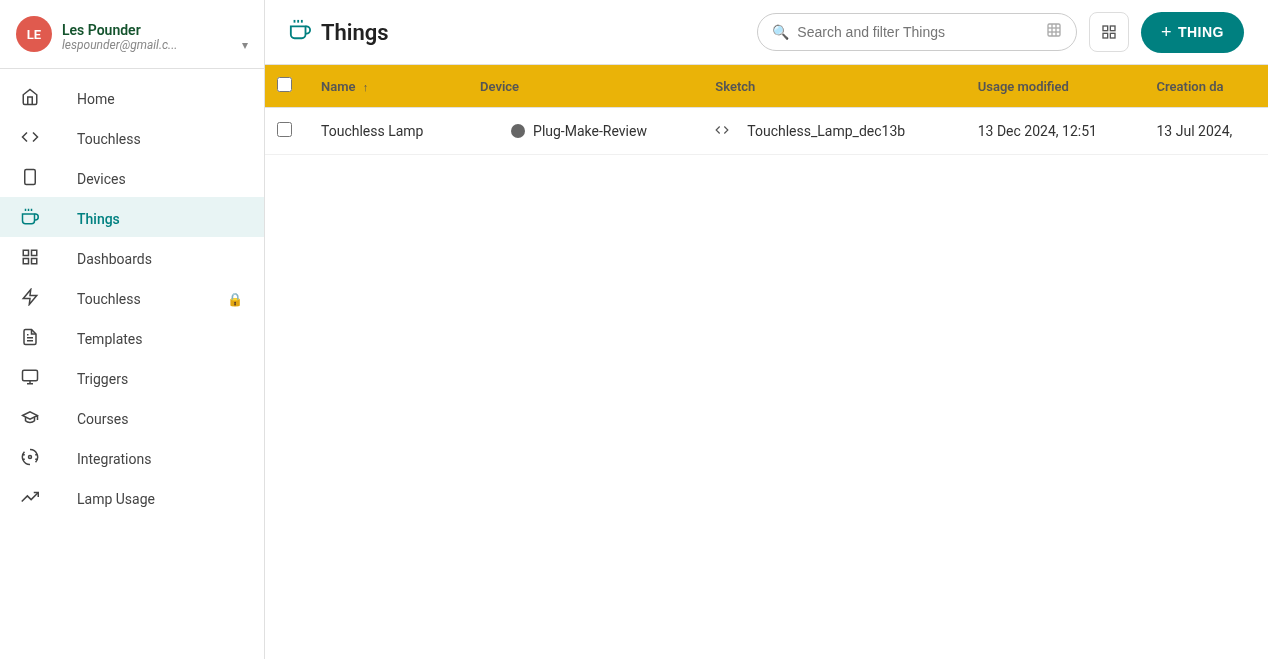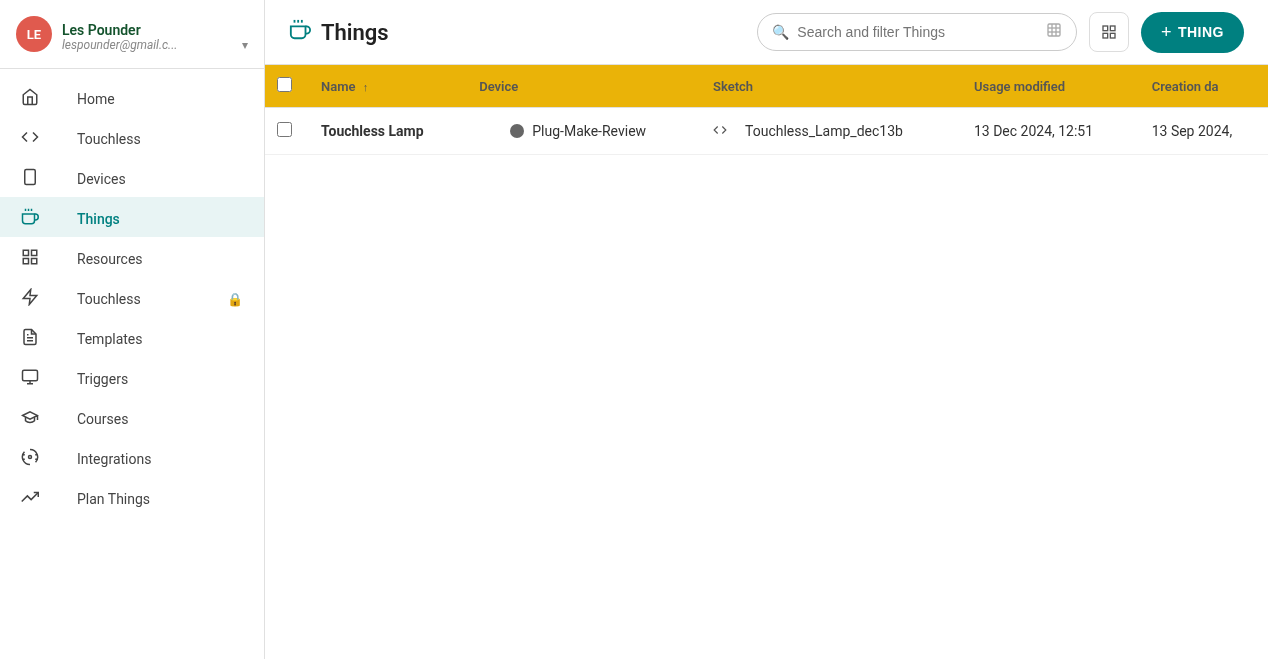--- a/index.html
+++ b/index.html
@@ -44,21 +44,21 @@
     thead tr { border-bottom: 1px solid #e0e0e0; }
     th { padding: 12px 16px; text-align: left; font-size: 13px; font-weight: 600; color: #555; background: #eab308; white-space: nowrap; }
     th.checkbox-col { width: 40px; padding: 12px 12px; }
     td { padding: 14px 16px; font-size: 14px; color: #333; border-bottom: 1px solid #f0f0f0; vertical-align: middle; }
     td.checkbox-col { padding: 14px 12px; }
     .sort-icon { margin-left: 4px; font-size: 11px; color: #555; }
     .device-cell { display: flex; align-items: center; gap: 8px; padding-left: 31px; }
     .device-dot { width: 14px; height: 14px; border-radius: 50%; background: #666; flex-shrink: 0; }
     .sketch-cell { display: flex; align-items: center; gap: 18px; color: #333; }
     .sketch-icon { color: #555; font-size: 13px; }
-    .thing-name { font-weight: 700; color: #333; }
+    .thing-name { font-weight: 400; color: #333; }
 
     input[type="checkbox"] { width: 15px; height: 15px; cursor: pointer; accent-color: #008080; }
   </style>
 </head>
 <body>
 
 <nav class="sidebar">
   <div class="user-section">
     <div class="avatar">LE</div>
     <div class="user-info">
@@ -115,21 +115,21 @@
 
     <li class="nav-item">
       <span class="nav-icon">
         <svg width="18" height="18" viewBox="0 0 24 24" fill="none" stroke="currentColor" stroke-width="2">
             <rect x="3" y="3" width="7" height="7"></rect>
             <rect x="14" y="3" width="7" height="7"></rect>
             <rect x="3" y="14" width="7" height="7"></rect>
             <rect x="14" y="14" width="7" height="7"></rect>
           </svg>
       </span>
-      <span class="nav-label">Resources</span>
+      <span class="nav-label">Dashboards</span>
     </li>
 
     <li class="nav-item">
       <span class="nav-icon">
         <svg width="18" height="18" viewBox="0 0 24 24" fill="none" stroke="currentColor" stroke-width="2">
             <polygon points="13 2 3 14 12 14 11 22 21 10 12 10 13 2"></polygon>
           </svg>
       </span>
       <span class="nav-label">Touchless</span>
       <span class="lock-icon">🔒</span>
@@ -180,21 +180,21 @@
       <span class="nav-label">Integrations</span>
     </li>
 
     <li class="nav-item">
       <span class="nav-icon">
         <svg width="18" height="18" viewBox="0 0 24 24" fill="none" stroke="currentColor" stroke-width="2">
             <polyline points="23 6 13.5 15.5 8.5 10.5 1 18"></polyline>
             <polyline points="17 6 23 6 23 12"></polyline>
           </svg>
       </span>
-      <span class="nav-label">Plan Things</span>
+      <span class="nav-label">Lamp Usage</span>
     </li>
   </ul>
 </nav>
 
 <main class="main">
 
   <header class="main-header">
     <div class="page-title-area">
       <span class="page-title-icon">
         <svg width="22" height="22" viewBox="0 0 24 24" fill="none" stroke="#008080" stroke-width="2">
@@ -271,18 +271,18 @@
               <span class="sketch-icon">
                 <svg width="14" height="14" viewBox="0 0 24 24" fill="none" stroke="currentColor" stroke-width="2">
                     <polyline points="16 18 22 12 16 6"></polyline>
                     <polyline points="8 6 2 12 8 18"></polyline>
                   </svg>
               </span>
               <span>Touchless_Lamp_dec13b</span>
             </div>
           </td>
           <td>13 Dec 2024, 12:51</td>
-          <td>13 Sep 2024,</td>
+          <td>13 Jul 2024,</td>
         </tr>
       </tbody>
     </table>
   </div>
 </main>
 
 </body></html>

